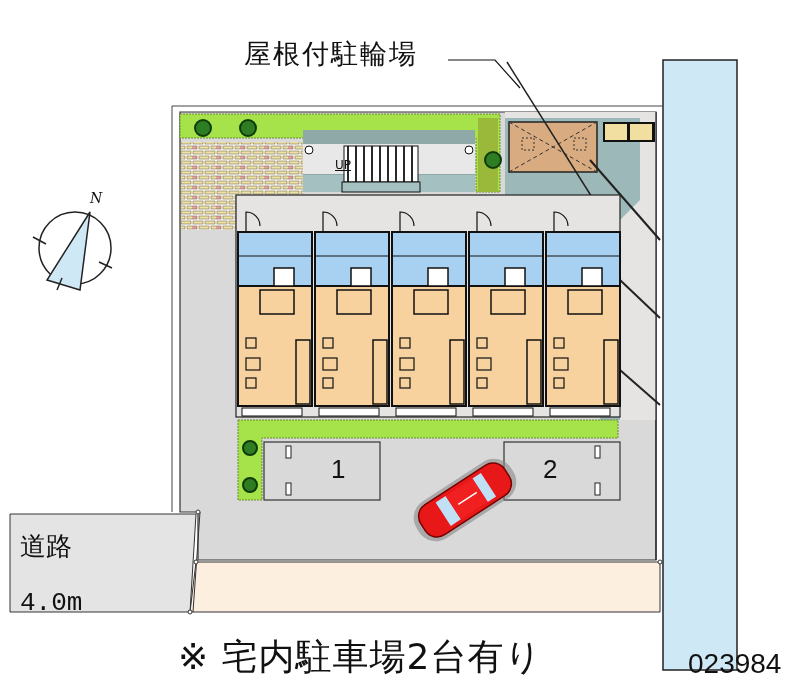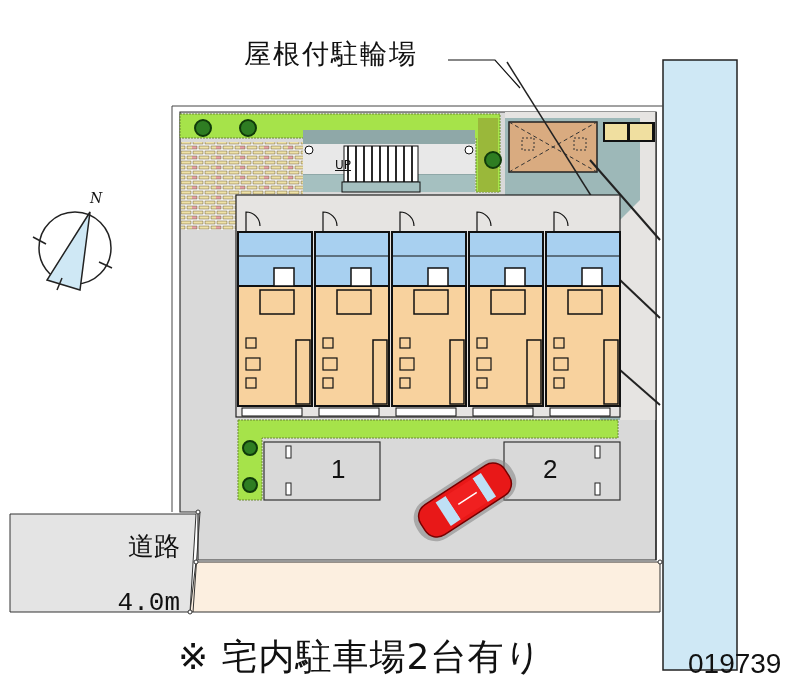--- a/index.html
+++ b/index.html
@@ -1,20 +1,20 @@
 <!DOCTYPE html>
 <html><head>
 <meta charset="utf-8">
 <style>
   html,body{margin:0;padding:0;background:#ffffff;}
   body{width:810px;height:700px;position:relative;overflow:hidden;font-family:"DejaVu Sans","Liberation Sans",sans-serif;}
   svg{position:absolute;left:0;top:0;}
   .label{position:absolute;color:#111;white-space:nowrap;text-align:right;}
   .title-label{left:244px;top:36px;font-size:27px;letter-spacing:2px;}
-  .road-label{left:20px;top:530px;width:160px;text-align:right;font-size:26px;line-height:33px;}
+  .road-label{left:20px;top:530px;width:160px;text-align:left;font-size:26px;line-height:33px;}
   .note-label{left:178px;top:633px;font-size:36px;letter-spacing:1px;}
   .code-label{left:688px;top:648px;font-size:28px;font-family:"Liberation Sans",sans-serif;}
   .slot-num{position:absolute;font-size:26px;color:#111;font-family:"Liberation Sans",sans-serif;}
 </style>
 </head>
 <body>
 
 <svg width="810" height="700" viewBox="0 0 810 700">
   <defs>
     <pattern id="brickPat" x="0" y="0" width="24" height="10" patternUnits="userSpaceOnUse">
@@ -192,13 +192,13 @@
 <div class="slot-num" style="left:331px;top:454px;">1</div>
 <div class="slot-num" style="left:543px;top:454px;">2</div>
 
 <div class="label road-label">
   <div>道路</div>
   <div style="font-family:'Liberation Mono',monospace;margin-top:24px;">4.0m</div>
 </div>
 
 <div class="label note-label">※ 宅内駐車場2台有り</div>
 
-<div class="label code-label">019739</div>
+<div class="label code-label">023984</div>
 
 </body></html>

